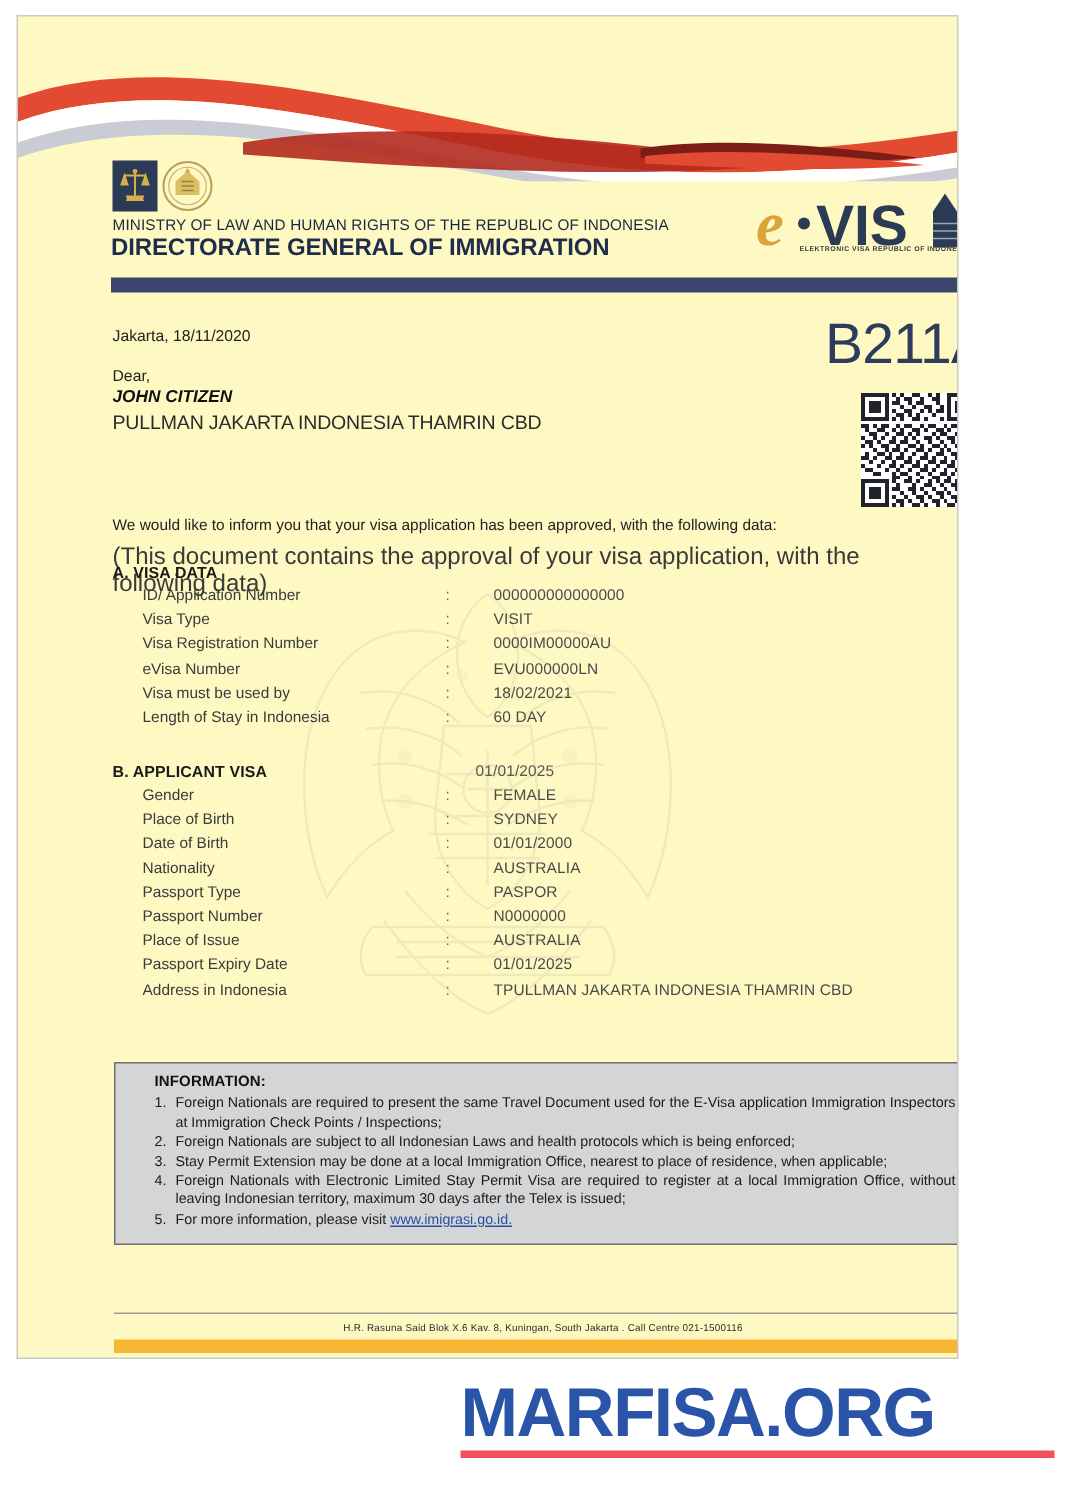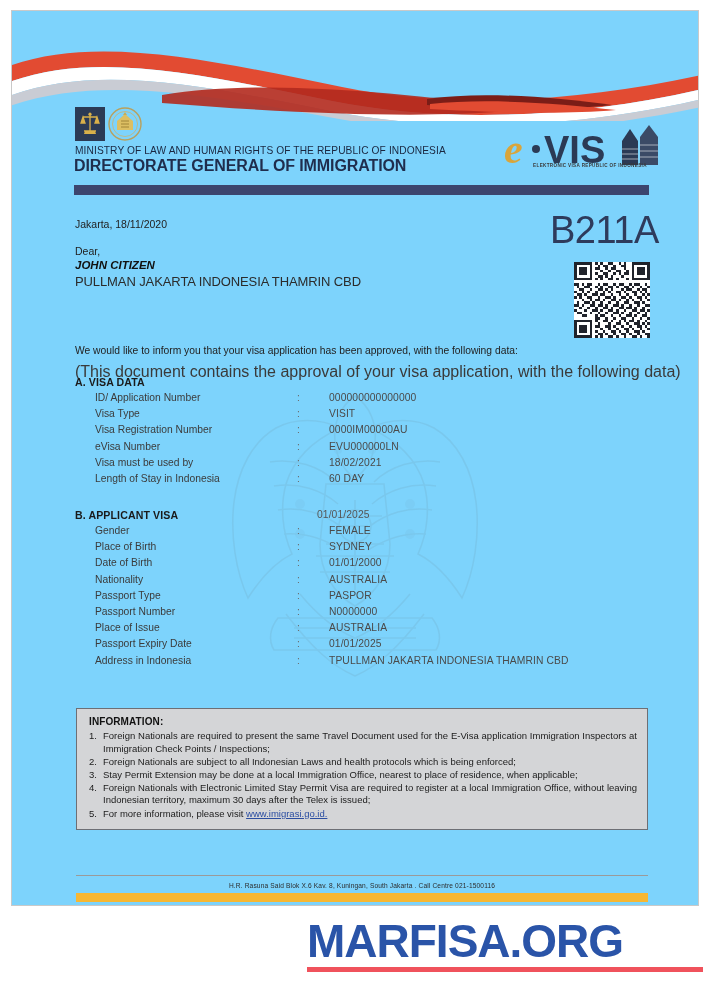--- a/index.html
+++ b/index.html
@@ -13,23 +13,23 @@
     position: relative;
     font-family: "Liberation Sans", sans-serif;
     overflow: hidden;
   }
 
   
   #page-sheet {
     position: absolute;
     left: 11px;
     top: 10px;
-    width: 688px;
+    width: 628px;
     height: 896px;
-    background: #7dd3fc;
+    background: #fef9c3;
     border: 1px solid #c9c9c9;
     box-sizing: border-box;
     overflow: hidden;
   }
 
   
   .ribbon-wrap {
     position: absolute;
     left: 0; top: 0;
     width: 696px; height: 110px;
@@ -203,21 +203,21 @@
 
   
   .info-box {
     position: absolute;
     left: 64px;
     top: 697px;
     width: 572px;
     background: #d4d5d7;
     border: 1px solid #6d6f75;
     box-sizing: border-box;
-    padding: 7px 10px 8px 12px;
+    padding: 7px 10px 8px 26px;
   }
   .info-title {
     font-size: 10px;
     font-weight: bold;
     color: #111;
     margin-bottom: 3px;
     letter-spacing: 0.1px;
   }
   .info-item {
     display: flex;

